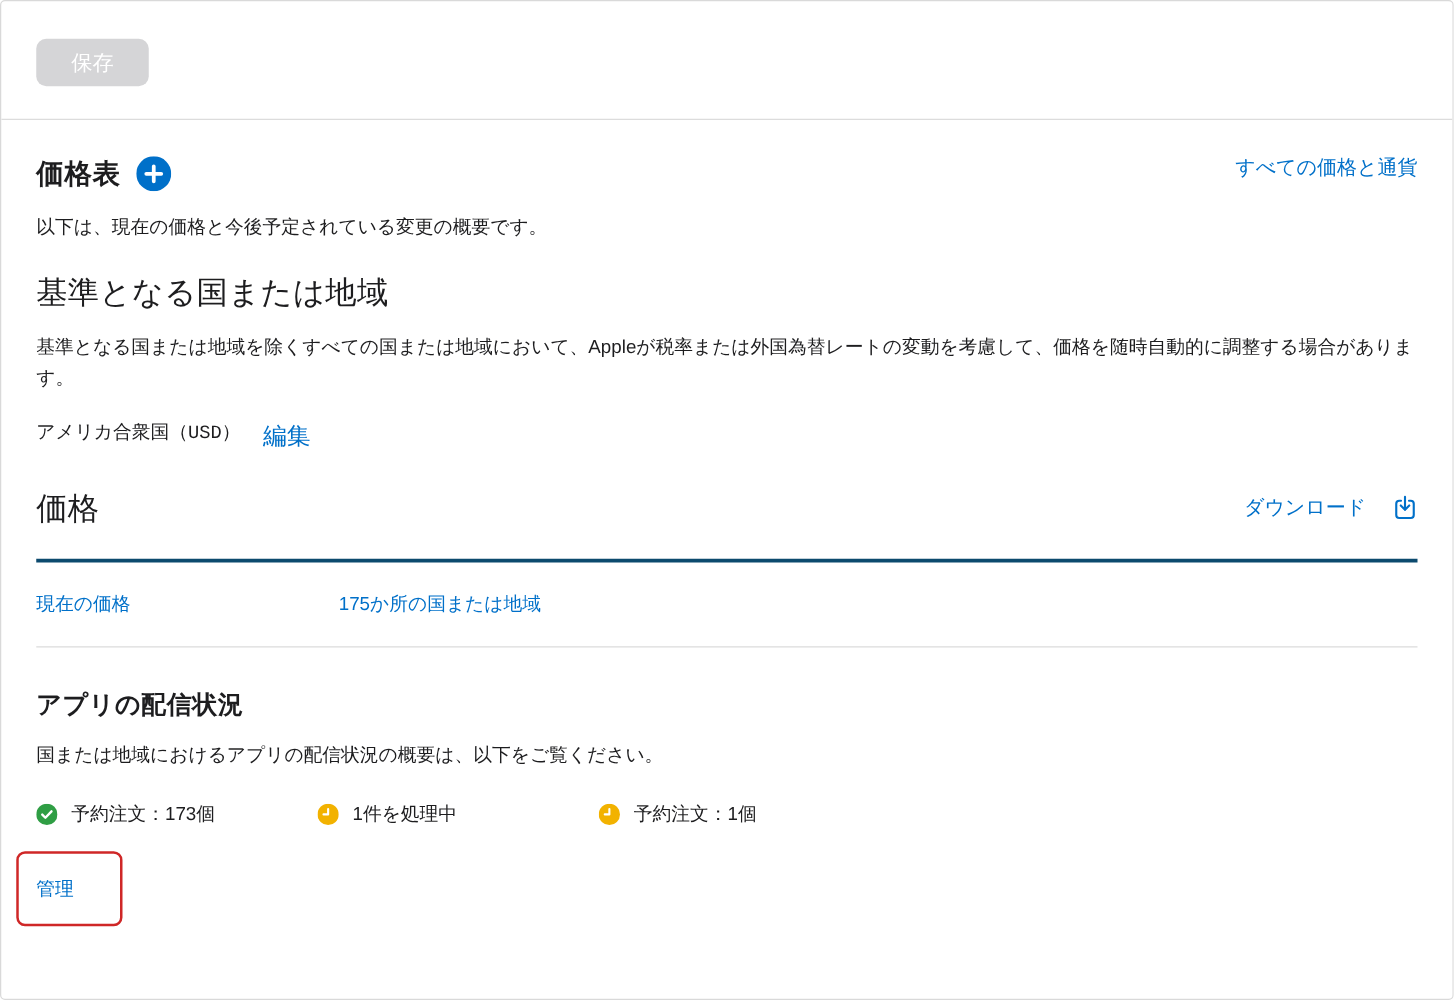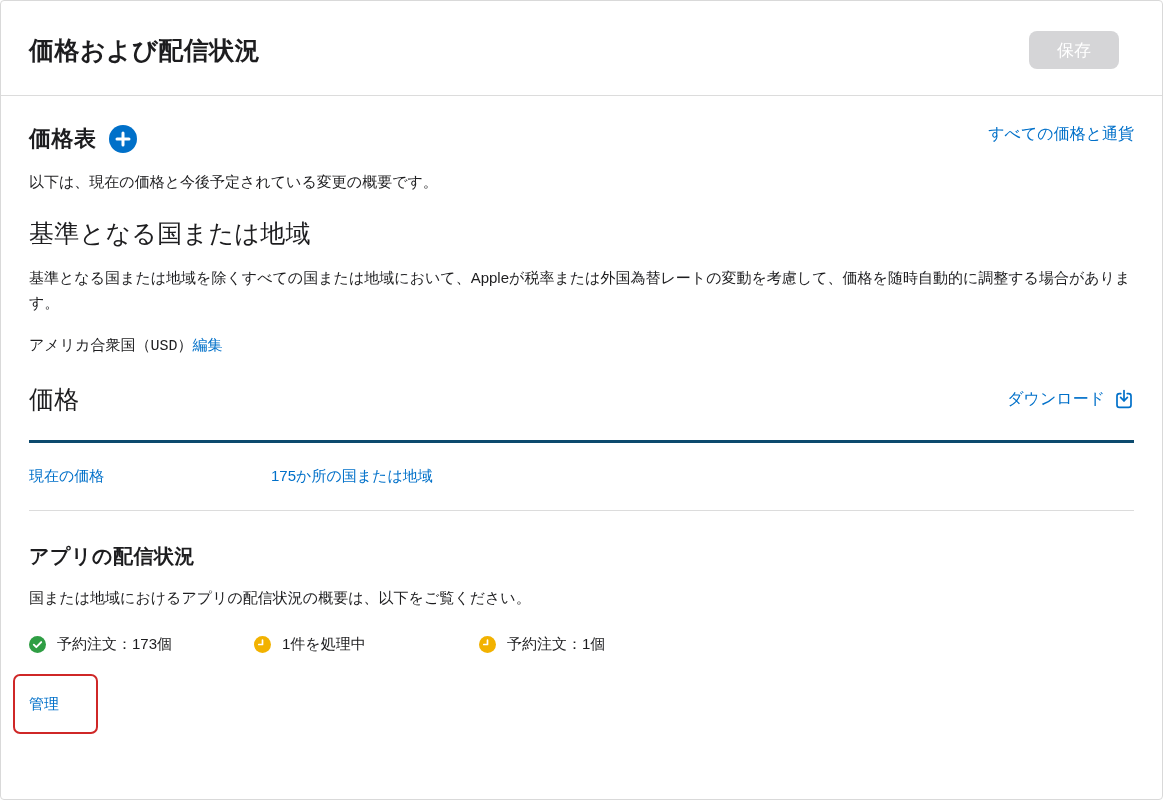--- a/index.html
+++ b/index.html
@@ -58,32 +58,32 @@
     margin-left: 12px;
     border: none; background: transparent;
     cursor: pointer; padding: 0;
     display: inline-flex;
   }
   .link { color: #0070c9; text-decoration: none; cursor: pointer; }
   .top-link { font-size: 16px; }
   .body-text { font-size: 15px; line-height: 1.7; margin-top: 15px; }
   .h3 { font-size: 25px; font-weight: 400; margin-top: 22px; letter-spacing: 0.3px; }
   .base-country-row { margin-top: 20px; font-size: 15px; display: flex; align-items: flex-start; font-family: Liberation Mono, monospace; }
-  .edit-link { font-size: 15px; }
+  .edit-link { margin-left: 18px; font-size: 19px; }
   .price-head-row {
     display: flex;
     justify-content: space-between;
     align-items: center;
     margin-top: 28px;
     margin-bottom: 24px;
   }
   .download-link {
     display: inline-flex;
     align-items: center;
-    gap: 9px;
+    gap: 21px;
     font-size: 16px;
   }
   
   .price-table { border-top: 3px solid #0c4a6e; }
   .price-row {
     display: flex;
     align-items: center;
     padding: 24px 0;
     border-bottom: 1px solid #dcdcdc;
     font-size: 15px;
@@ -119,21 +119,20 @@
     border-radius: 7px;
     pointer-events: none;
   }
 </style>
 </head>
 <body>
 
 <div class="frame">
 
   <div class="page-header">
-    <h1 class="page-title">価格および配信状況</h1>
     <button class="save-btn" disabled="">保存</button>
   </div>
 
   <div class="main">
 
     <div class="section-head-row">
       <div class="h2-row">
         <h2 class="h2">価格表</h2>
         <button class="plus-btn" title="">
           <span style="display:inline-flex;">

